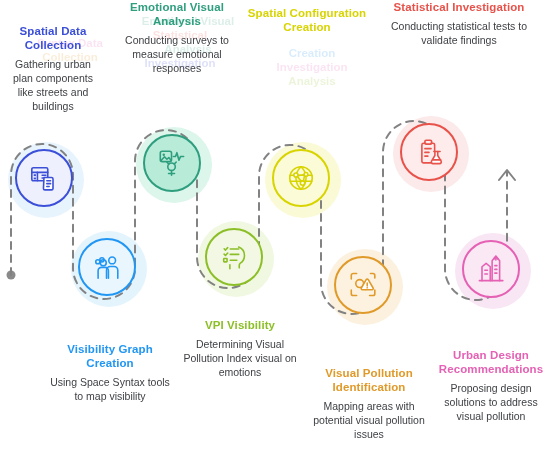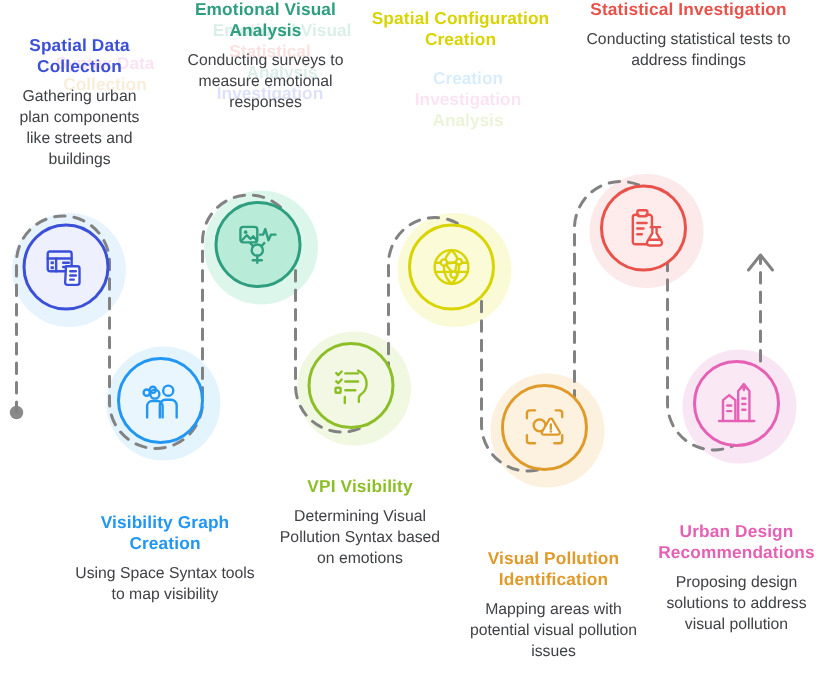--- a/index.html
+++ b/index.html
@@ -219,32 +219,32 @@
       <div class="block" style="left: 50px; top: 342px; width: 120px;">
         <div class="btitle" style="color: rgb(33, 150, 243);">Visibility Graph Creation</div>
         <div class="bdesc">Using Space Syntax tools to map visibility</div>
       </div>
       <div class="block" style="left: 118px; top: 0px; width: 118px;">
         <div class="btitle" style="color: rgb(46, 158, 126);">Emotional Visual Analysis</div>
         <div class="bdesc">Conducting surveys to measure emotional responses</div>
       </div>
       <div class="block" style="left: 180px; top: 318px; width: 120px;">
         <div class="btitle" style="color: rgb(140, 191, 39);">VPI Visibility</div>
-        <div class="bdesc">Determining Visual Pollution Syntax based on emotions</div>
+        <div class="bdesc">Determining Visual Pollution Index visual on emotions</div>
       </div>
       <div class="block" style="left: 242px; top: 6px; width: 130px;">
         <div class="btitle" style="color: rgb(216, 212, 0);">Spatial Configuration Creation</div>
       </div>
       <div class="block" style="left: 305px; top: 366px; width: 128px;">
         <div class="btitle" style="color: rgb(224, 154, 42);">Visual Pollution Identification</div>
         <div class="bdesc">Mapping areas with potential visual pollution issues</div>
       </div>
       <div class="block" style="left: 380px; top: 0px; width: 136px; margin-left: 11px;">
         <div class="btitle" style="color: rgb(232, 82, 74);">Statistical Investigation</div>
-        <div class="bdesc">Conducting statistical tests to address findings</div>
+        <div class="bdesc">Conducting statistical tests to validate findings</div>
       </div>
       <div class="block" style="left: 432px; top: 348px; width: 118px;">
         <div class="btitle" style="color: rgb(229, 97, 180);">Urban Design Recommendations</div>
         <div class="bdesc">Proposing design solutions to address visual pollution</div>
       </div>
     </div>
 
 </div>
 
 </body></html>

